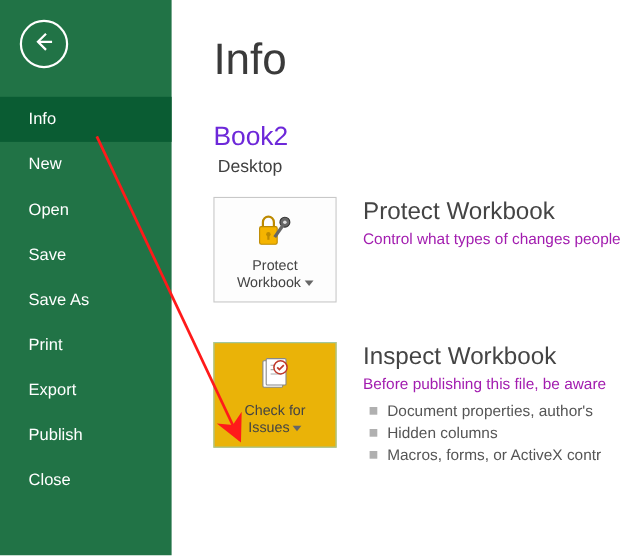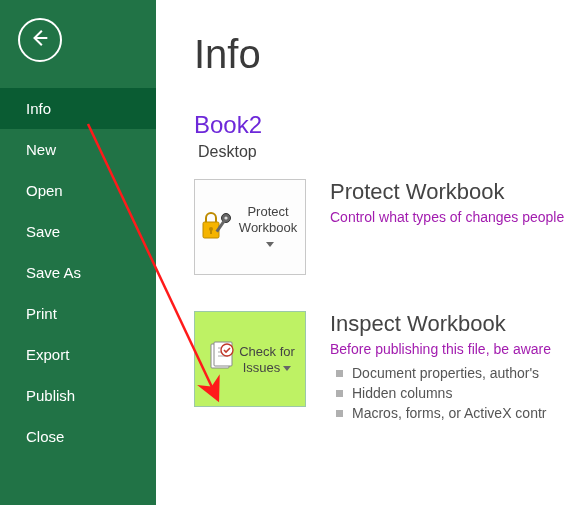--- a/index.html
+++ b/index.html
@@ -65,29 +65,30 @@
     display: flex;
     align-items: flex-start;
     margin-bottom: 36px;
   }
   .big-btn {
     width: 112px;
     min-height: 96px;
     border: 1px solid #c8c8c8;
     background: #fdfdfd;
     display: flex;
+    flex-direction: column;
     align-items: center;
     justify-content: center;
     padding: 10px 4px 8px;
     cursor: pointer;
     margin-right: 24px;
     flex-shrink: 0;
   }
   .big-btn.highlight {
-    background: #bef264;
+    background: #eab308;
     border-color: #9bc8a9;
   }
   .big-btn .icon-wrap {
     height: 36px;
     display: flex; align-items: center; justify-content: center;
     margin-bottom: 6px;
   }
   .big-btn .btn-label {
     font-size: 13px;
     color: #444;

